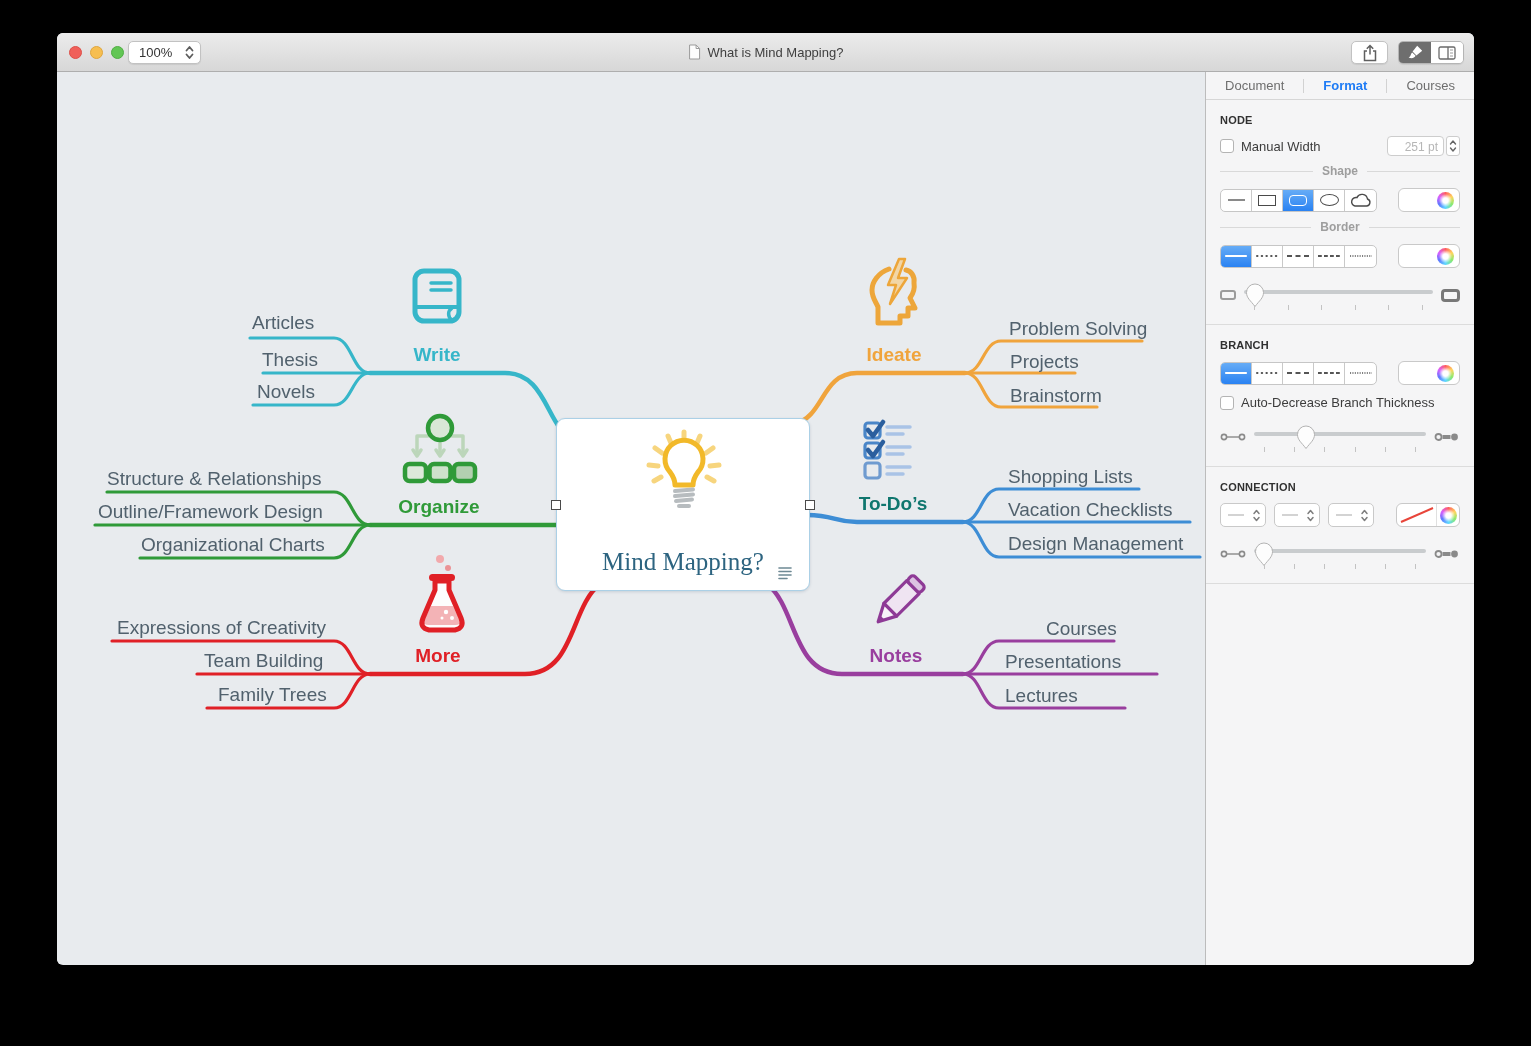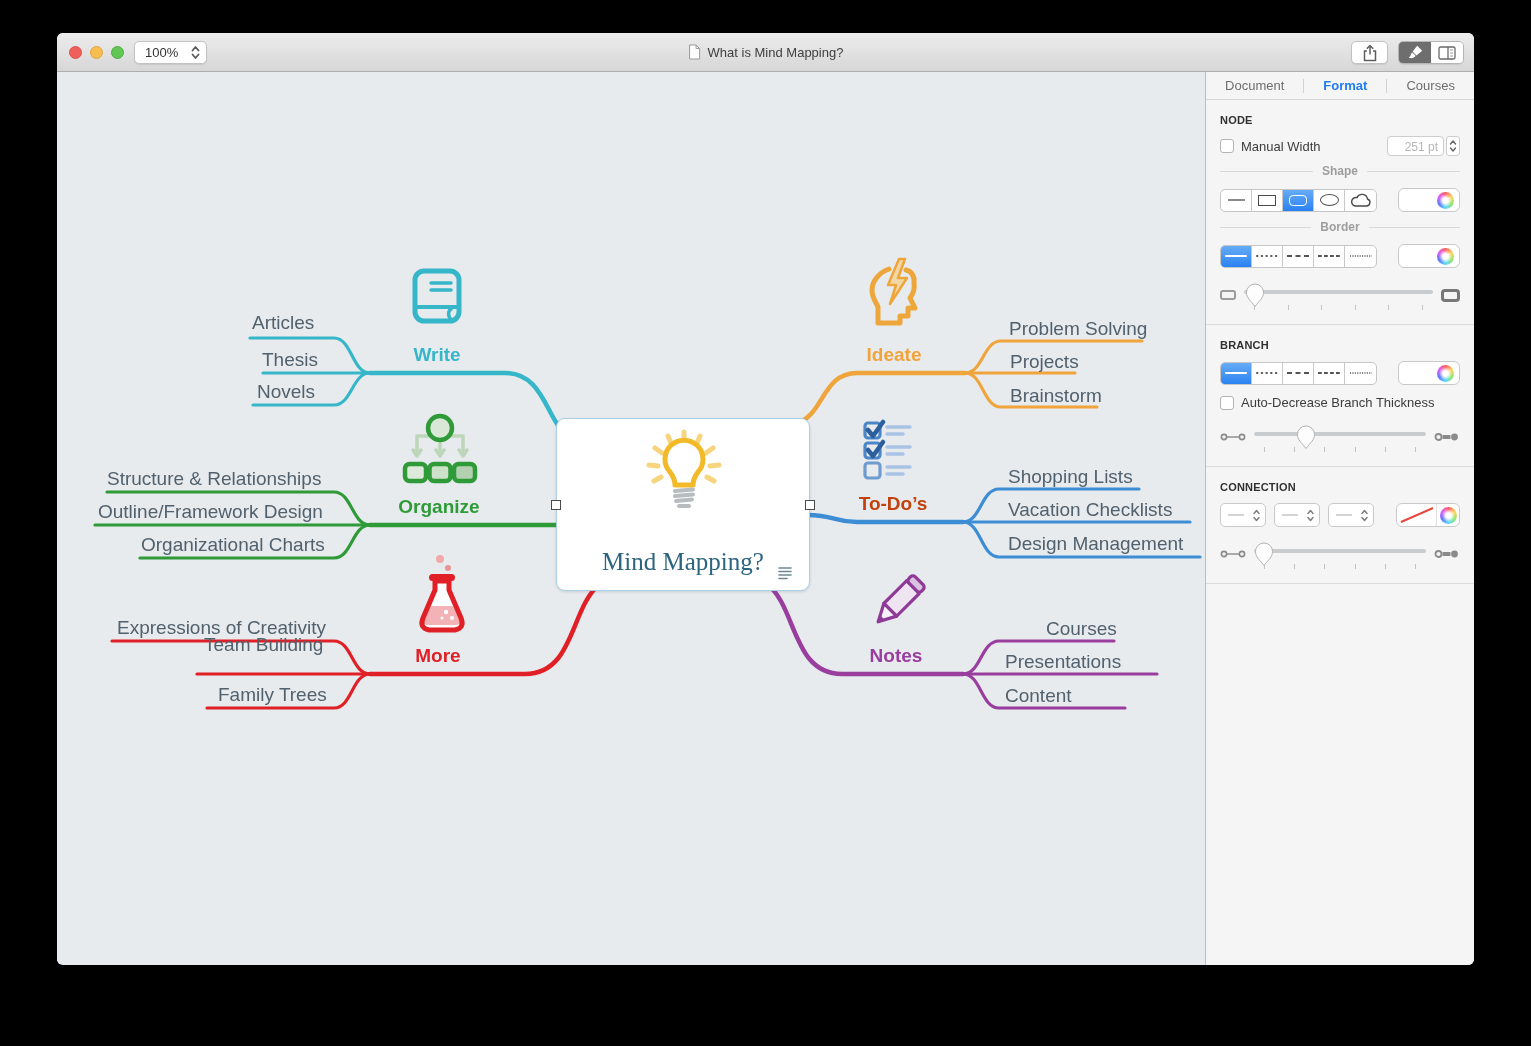--- a/index.html
+++ b/index.html
@@ -9,21 +9,21 @@
             border-radius:6px; overflow:hidden; background:#e8ebee; box-shadow:0 20px 50px rgba(0,0,0,.6); }
 
   
   .titlebar { position:relative; height:39px; background:linear-gradient(#ececec,#d7d7d7);
               border-bottom:1px solid #aeaeae; }
   .traffic { position:absolute; left:12px; top:13px; display:flex; gap:8px; }
   .tl { width:13px; height:13px; border-radius:50%; }
   .tl.red { background:#f0605a; border:1px solid #dd4f48; }
   .tl.yellow { background:#f6be50; border:1px solid #dfa63d; }
   .tl.green { background:#62c654; border:1px solid #4fae43; }
-  .zoomctl { position:absolute; left:77px; top:8px; width:73px; height:23px; background:#fff;
+  .zoomctl { position:absolute; left:71px; top:8px; width:73px; height:23px; background:#fff;
              border:1px solid #c2c2c2; border-radius:5px; display:flex; align-items:center;
              padding:0 5px 0 10px; box-shadow:0 1px 1px rgba(0,0,0,.08); }
   .zoomctl .zval { font-size:13px; color:#333; flex:1; }
   .wintitle { position:absolute; left:50%; top:0; height:100%; transform:translateX(-50%);
               display:flex; align-items:center; gap:7px; font-size:13px; color:#404040; }
   .tb-right { position:absolute; right:10px; top:8px; display:flex; gap:10px; }
   .tb-btn { width:37px; height:23px; background:#fff; border:1px solid #c2c2c2; border-radius:5px;
             display:flex; align-items:center; justify-content:center; box-shadow:0 1px 1px rgba(0,0,0,.08);}
   .tb-seg { display:flex; height:23px; border:1px solid #b5b5b5; border-radius:5px; overflow:hidden;
             box-shadow:0 1px 1px rgba(0,0,0,.08); }
@@ -251,46 +251,46 @@
           <rect x="19" y="10" width="18" height="32" fill="#efe4f2"></rect>
           <path d="M19 42 L37 42 L28 59 Z" fill="#f7f2f8"></path>
           <path d="M25 53 L31 53 L28 59 Z" fill="#8e3a96" stroke="none"></path>
         </g>
       </svg>
 
       <div class="mainlabel" style="left: 380px; top: 272px; color: rgb(54, 182, 201);">Write</div>
       <div class="mainlabel" style="left: 382px; top: 424px; color: rgb(47, 154, 56);">Organize</div>
       <div class="mainlabel" style="left: 381px; top: 573px; color: rgb(224, 32, 38);">More</div>
       <div class="mainlabel" style="left: 837px; top: 272px; color: rgb(240, 164, 60);">Ideate</div>
-      <div class="mainlabel" style="left: 836px; top: 421px; color: #c2410c;">To-Do’s</div>
+      <div class="mainlabel" style="left: 836px; top: 421px; color: #0f766e;">To-Do’s</div>
       <div class="mainlabel" style="left: 839px; top: 573px; color: rgb(153, 62, 158);">Notes</div>
 
       <div class="sublabel" style="left:195px; top:240px;">Articles</div>
       <div class="sublabel" style="left:205px; top:277px;">Thesis</div>
       <div class="sublabel" style="left:200px; top:309px;">Novels</div>
 
       <div class="sublabel" style="left:50px; top:396px;">Structure &amp; Relationships</div>
       <div class="sublabel" style="left:41px; top:429px;">Outline/Framework Design</div>
       <div class="sublabel" style="left:84px; top:462px;">Organizational Charts</div>
 
       <div class="sublabel" style="left:60px; top:545px;">Expressions of Creativity</div>
-      <div class="sublabel" style="left:147px; top:562px;">Team Building</div>
+      <div class="sublabel" style="left:147px; top:578px;">Team Building</div>
       <div class="sublabel" style="left:161px; top:612px;">Family Trees</div>
 
       <div class="sublabel" style="left:952px; top:246px;">Problem Solving</div>
       <div class="sublabel" style="left:953px; top:279px;">Projects</div>
       <div class="sublabel" style="left:953px; top:313px;">Brainstorm</div>
 
       <div class="sublabel" style="left:951px; top:394px;">Shopping Lists</div>
       <div class="sublabel" style="left:951px; top:427px;">Vacation Checklists</div>
       <div class="sublabel" style="left:951px; top:461px;">Design Management</div>
 
       <div class="sublabel" style="left:948px; top:546px;margin-left:41px;">Courses</div>
       <div class="sublabel" style="left:948px; top:579px;">Presentations</div>
-      <div class="sublabel" style="left:948px; top:613px;">Content</div>
+      <div class="sublabel" style="left:948px; top:613px;">Lectures</div>
 
       <div class="central" style="color: rgb(45, 100, 128);">
         <svg style="position:absolute; left:85px; top:6px;" width="84" height="92" viewBox="0 0 84 92">
           <g stroke="#f7d57e" stroke-width="5" stroke-linecap="round">
             <line x1="42" y1="7" x2="42" y2="15"></line>
             <line x1="26" y1="11" x2="29" y2="18"></line>
               <line x1="58" y1="11" x2="55" y2="18"></line>
             <line x1="13" y1="23" x2="20" y2="28"></line>
               <line x1="71" y1="23" x2="64" y2="28"></line>
             <line x1="7" y1="40" x2="16" y2="41"></line>

